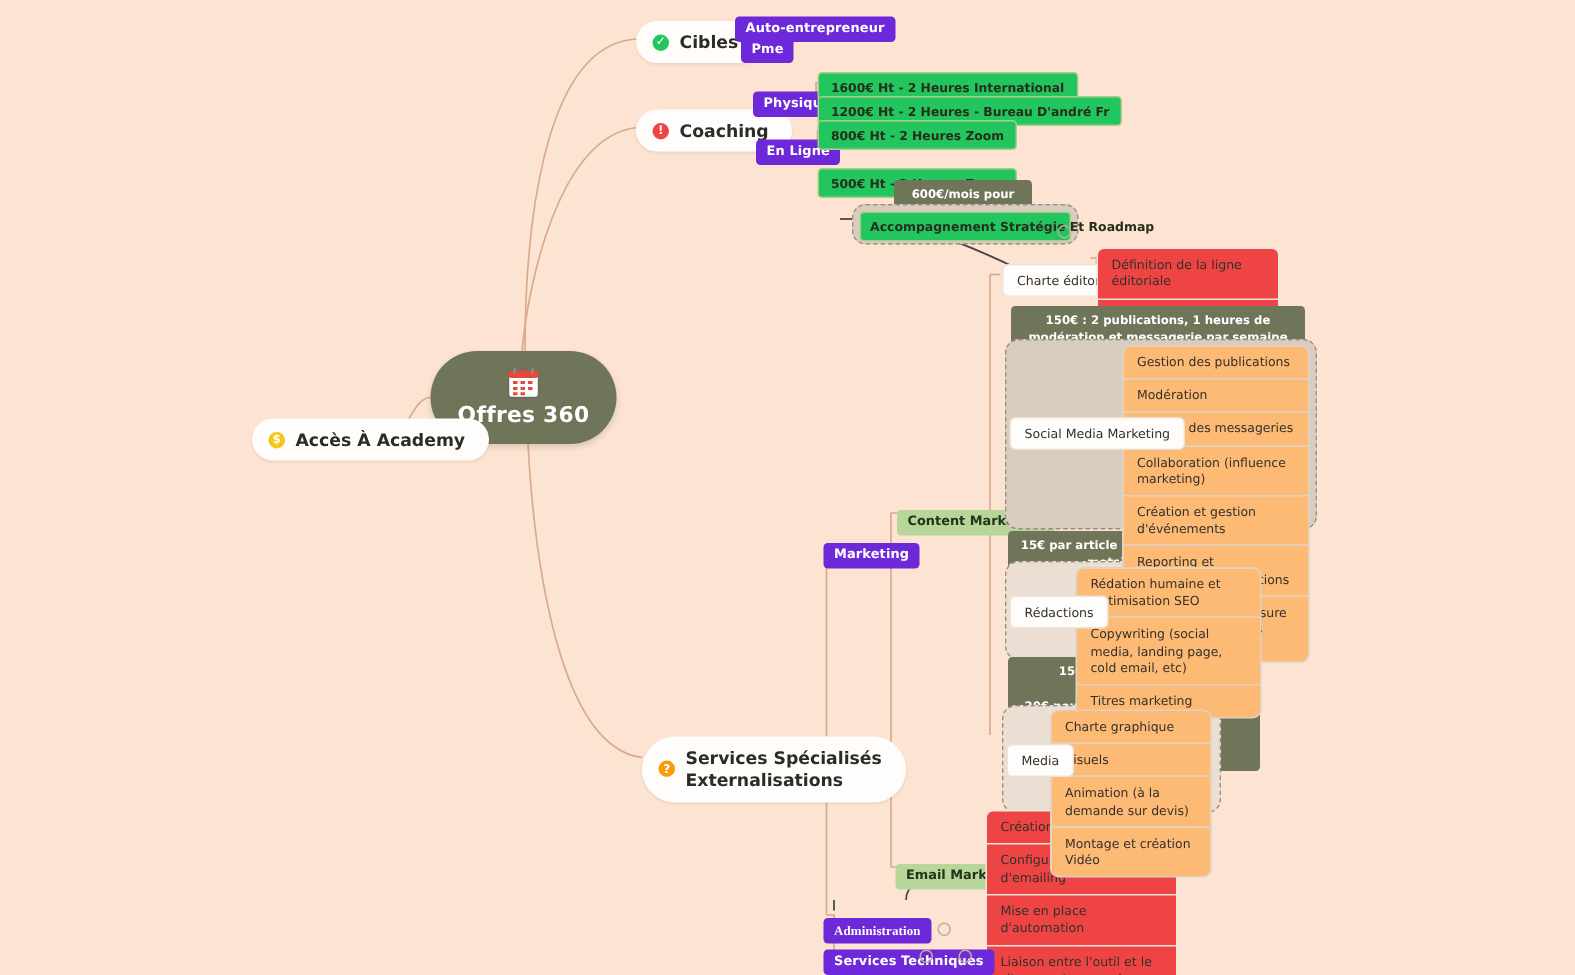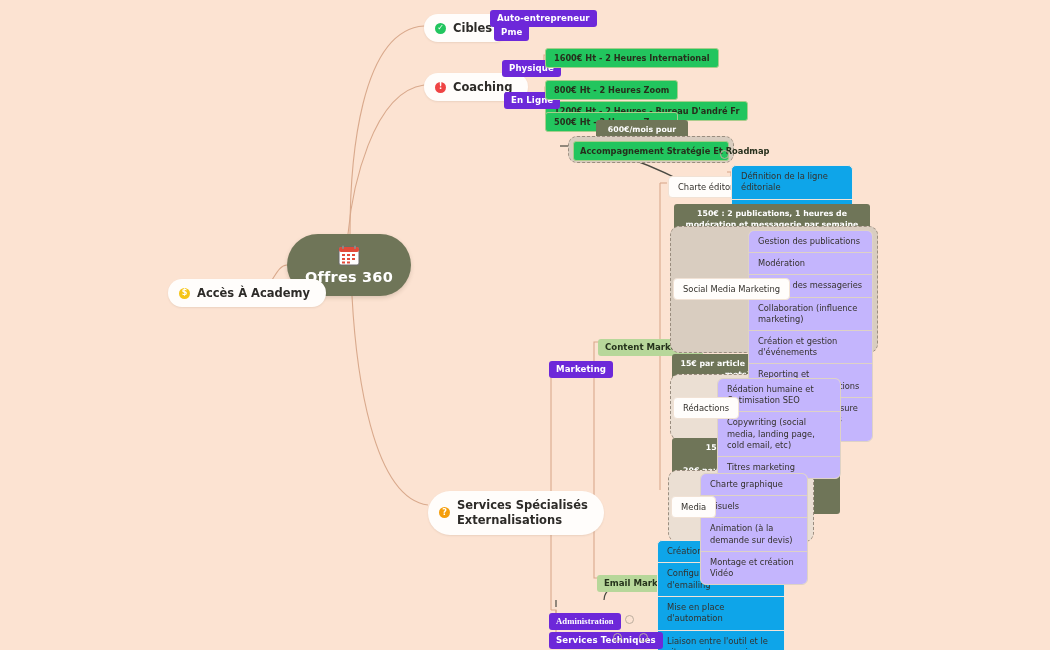--- a/index.html
+++ b/index.html
@@ -60,21 +60,21 @@
     border: 1px solid #a9cd8b;
   }
   .chip-white {
     background: #FFFDFB; color: #34312c;
     font-size: 8.4px;
     padding: 5px 9px; border-radius: 4px;
     white-space: nowrap; display: block;
     border: 1px solid #f1e2d5;
   }
   .chip-inner {
-    background: #c4b5fd; color: #34312c;
+    background: #fdba74; color: #34312c;
     font-size: 8.3px;
     padding: 5px 9px;
     border-top: 1px solid #ded2c5;
     display: block; line-height: 1.35;
   }
   .tooltip-dark {
     background: #6F7558; color: #ffffff;
     font-size: 7.8px; font-weight: bold;
     padding: 4px 8px; border-radius: 3px;
     text-align: center; line-height: 1.45;
@@ -85,21 +85,21 @@
     background: #D9CDC0;
     padding: 7px;
   }
   .group-box.light { background: #EBDFD3; }
   .stack-card {
     background: #EFE7DD; border-radius: 6px; overflow: hidden;
     border: 1px solid #ded2c5;
   }
   .stack-card .chip-inner:first-child { border-top: none; }
   .stack-white {
-    background: #0ea5e9; border-radius: 5px; overflow: hidden;
+    background: #ef4444; border-radius: 5px; overflow: hidden;
     border: 1px solid #f3e5d9;
   }
   .stack-white .row {
     font-size: 8.4px; color: #34312c; padding: 5px 9px;
     border-top: 1px solid #f2e4d8; line-height: 1.35;
   }
   .stack-white .row:first-child { border-top: none; }
   .collapse-dot {
     position: absolute; width: 9px; height: 9px; border-radius: 50%;
     border: 1px solid #bdae9f; background: transparent;
@@ -214,21 +214,21 @@
       <span>Coaching</span>
     </div>
   </div>
 
   <div class="node" style="left:502px; top:56px;">
     <span class="badge-dark">Physique</span>
   </div>
   <div class="node" style="left:545px; top:48px;">
     <span class="chip-green">1600€ Ht - 2 Heures International</span>
   </div>
-  <div class="node" style="left:545px; top:64px;margin-top:37px;">
+  <div class="node" style="left:545px; top:64px;">
     <span class="chip-green">1200€ Ht - 2 Heures - Bureau D'andré Fr</span>
   </div>
 
   <div class="node" style="left:504px; top:88px;">
     <span class="badge-dark">En Ligne</span>
   </div>
   <div class="node" style="left:545px; top:80px;">
     <span class="chip-green">800€ Ht - 2 Heures Zoom</span>
   </div>
   <div class="node" style="left:545px; top:112px;">
@@ -244,21 +244,21 @@
       </span>
     </div>
   </div>
 
   <div class="node" style="left:596px; top:120px;">
     <div class="tooltip-dark" style="width:92px;">
       <span>600€/mois pour 10 heures</span><br>
       <span>d'accompagnement</span>
     </div>
   </div>
-  <div class="node group-box" style="left:568px; top:136px; width:166px; height:27px; padding:4px;">
+  <div class="node group-box" style="left:568px; top:136px; width:151px; height:27px; padding:4px;">
     <span class="chip-green" style="font-size:8.3px; padding:4px 6px;">Accompagnement Stratégie Et Roadmap</span>
     <span class="collapse-dot" style="right:4px; bottom:3px;"></span>
   </div>
 
   <div class="node" style="left:549px; top:357px;">
     <span class="badge-dark">Marketing</span>
   </div>
 
   <div class="node" style="left:598px; top:335px;">
     <span class="badge-green">Content Marketing</span>

